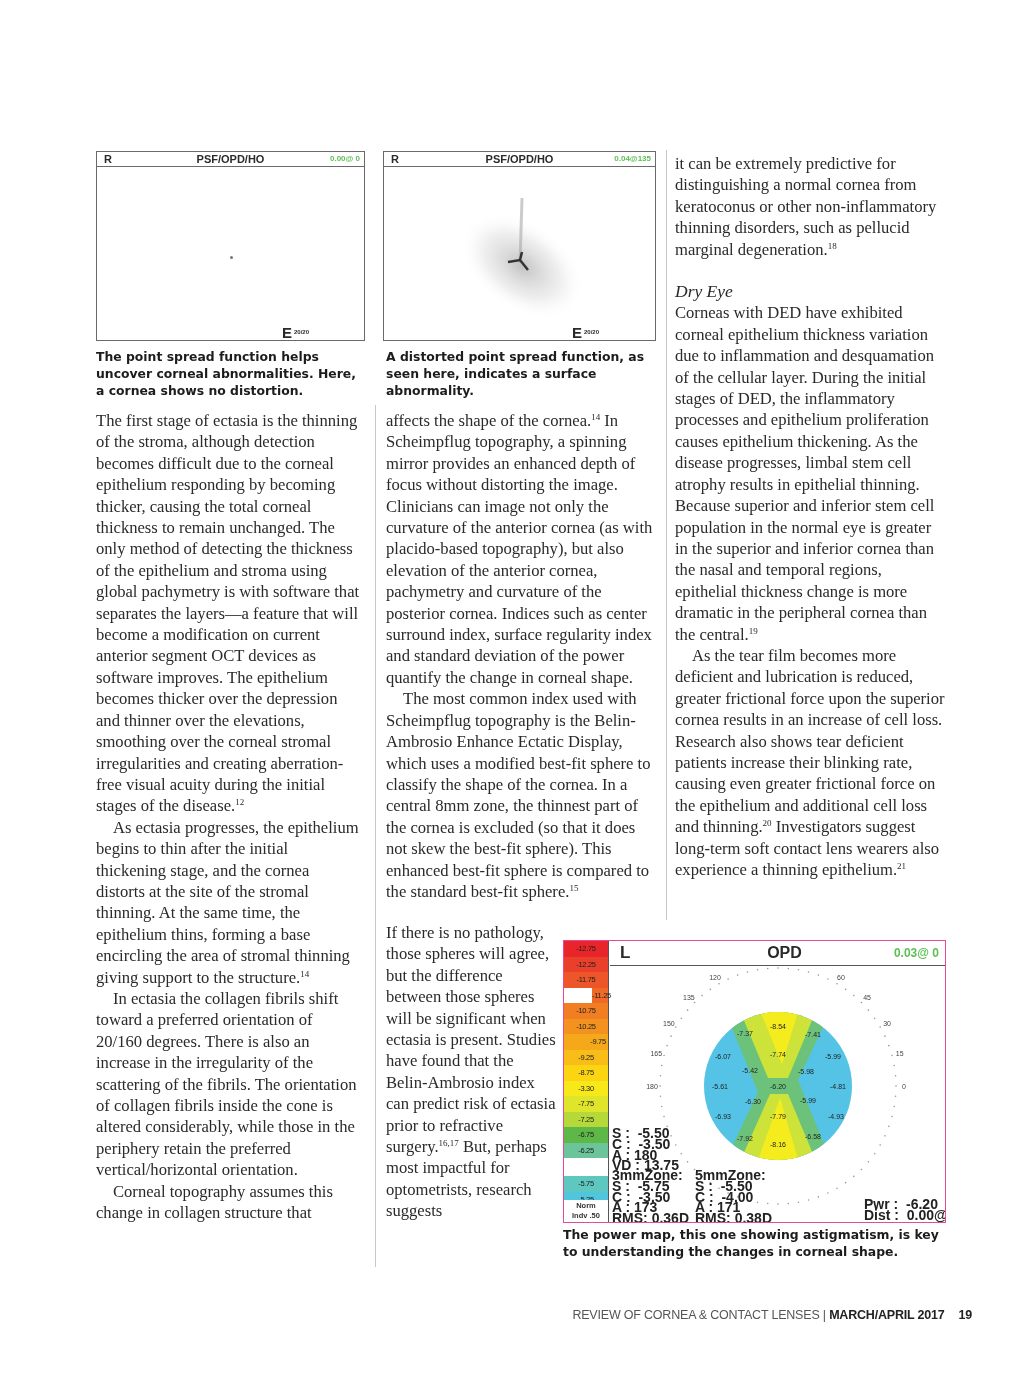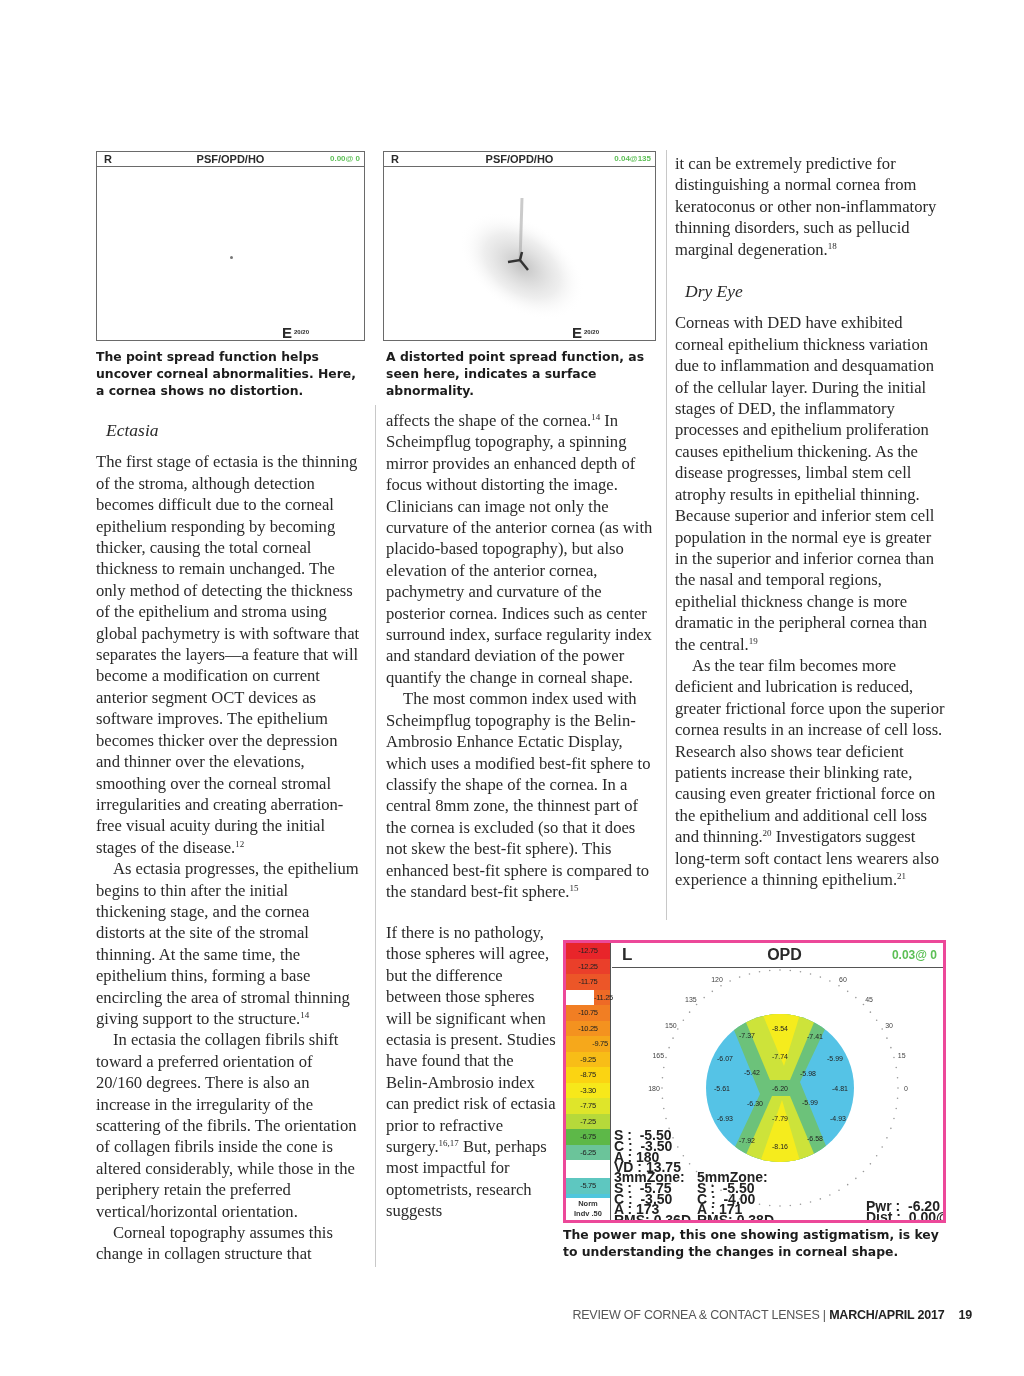--- a/index.html
+++ b/index.html
@@ -2,21 +2,21 @@
 <html><head>
 <meta charset="utf-8">
 <style>
   * { box-sizing: border-box; margin: 0; padding: 0; }
   html, body { width: 1024px; height: 1376px; background: #ffffff; overflow: hidden; }
   body { position: relative; font-family: "Liberation Serif", "DejaVu Serif", serif; color: #2a2a2a; }
 
   .col { position: absolute; font-size: 16.6px; line-height: 21.4px; }
   .col p { margin: 0; }
   .col p.indent { text-indent: 17px; }
-  .col h3 { font-style: italic; font-weight: normal; font-size: 17.5px; line-height: 21.4px; margin: 10px; }
+  .col h3 { font-style: italic; font-weight: normal; font-size: 17.5px; line-height: 21.4px; margin: 0; }
   sup { font-size: 9px; vertical-align: 6px; line-height: 0; }
 
   #col1 { left: 96px; top: 410px; width: 266px; }
   #col2 { left: 386px; top: 410px; width: 270px; }
   #col2b { left: 386px; top: 922px; width: 170px; }
   #col3 { left: 675px; top: 153px; width: 272px; }
 
   .vline { position: absolute; width: 1px; background: #c8c8c8; }
 
   .figure-box { position: absolute; border: 1px solid #6a6a6a; background: #fff; }
@@ -26,21 +26,21 @@
   .psf-header .title { position: absolute; left: 0; right: 0; top: 1px; text-align: center; }
   .psf-header .val { position: absolute; right: 4px; top: 2px; color: #5cbf55; font-size: 8px; padding-left: 29px; }
   .psf-e { position: absolute; font-family: "Liberation Sans", sans-serif; font-weight: bold; }
   .psf-e .big { font-size: 15px; }
   .psf-e .small { font-size: 6px; vertical-align: 4px; margin-left: 2px; }
 
   .caption { position: absolute; font-family: "DejaVu Sans", "Liberation Sans", sans-serif; font-weight: bold;
     font-size: 12.4px; line-height: 17px; color: #1c1c1c; }
 
   
-  #opd { position: absolute; left: 563px; top: 940px; width: 383px; height: 283px; border: 3px solid #ec4899; background: #fff; overflow: hidden; }
+  #opd { position: absolute; left: 563px; top: 940px; width: 383px; height: 283px; border: 1px solid #ec4899; background: #fff; overflow: hidden; }
   #scale { position: absolute; left: 0; top: 0; width: 45px; height: 283px; border-right: 1px solid #555; }
   .scale-cell { height: 15.5px; font-family: "Liberation Sans", sans-serif; font-size: 7.5px; color: #222; text-align: center; line-height: 15.5px; letter-spacing: -0.3px; }
   .scale-foot { position: absolute; left: 0; bottom: 0; width: 44px; height: 22px; background: #fff; font-family: "Liberation Sans", sans-serif; font-weight: bold; font-size: 7.5px; text-align: center; line-height: 10px; padding-top: 1px; color: #333; }
   #opd-head { position: absolute; left: 46px; top: 0; right: 0; height: 25px; border-bottom: 1px solid #555; font-family: "Liberation Sans", sans-serif; font-weight: bold; }
   #opd-head .eye { position: absolute; left: 10px; top: 2px; font-size: 17px; }
   #opd-head .title { position: absolute; left: 0; right: 0; top: 3px; text-align: center; font-size: 16px; padding-left: 14px; }
   #opd-head .val { position: absolute; right: 6px; top: 5px; font-size: 12px; color: #5cbf55; }
   #opd-svg { position: absolute; left: 46px; top: 26px; }
   .opd-stats { position: absolute; font-family: "Liberation Sans", sans-serif; font-weight: bold; font-size: 14px; line-height: 10.8px; color: #222; white-space: pre; }
 
@@ -85,21 +85,20 @@
   <div class="psf-e" style="left:188px; top:172px;">
     <span class="big">E</span><span class="small">20/20</span>
   </div>
 </div>
 <div class="caption" style="left:386px; top:348px; width:268px;">A distorted point spread function, as seen here, indicates a surface abnormality.</div>
 
 <div class="vline" style="left:375px; top:405px; height:862px;"></div>
 <div class="vline" style="left:666px; top:150px; height:770px;"></div>
 
 <div class="col" id="col1">
-  <h3>Ectasia</h3>
   <p><span>The first stage of ectasia is the thinning of the stroma, although detection becomes difficult due to the corneal epithelium responding by becoming thicker, causing the total corneal thickness to remain unchanged. The only method of detecting the thickness of the epithelium and stroma using global pachymetry is with software that separates the layers—a feature that will become a modification on current anterior segment OCT devices as software improves. The epithelium becomes thicker over the depression and thinner over the elevations, smoothing over the corneal stromal irregularities and creating aberration-free visual acuity during the initial stages of the disease.</span><sup>12</sup></p>
   <p class="indent"><span>As ectasia progresses, the epithelium begins to thin after the initial thickening stage, and the cornea distorts at the site of the stromal thinning. At the same time, the epithelium thins, forming a base encircling the area of stromal thinning giving support to the structure.</span><sup>14</sup></p>
   <p class="indent">In ectasia the collagen fibrils shift toward a preferred orientation of 20/160 degrees. There is also an increase in the irregularity of the scattering of the fibrils. The orientation of collagen fibrils inside the cone is altered considerably, while those in the periphery retain the preferred vertical/horizontal orientation.</p>
   <p class="indent">Corneal topography assumes this change in collagen structure that</p>
 </div>
 
 <div class="col" id="col2">
   <p><span>affects the shape of the cornea.</span><sup>14</sup><span> In Scheimpflug topography, a spinning mirror provides an enhanced depth of focus without distorting the image. Clinicians can image not only the curvature of the anterior cornea (as with placido-based topography), but also elevation of the anterior cornea, pachymetry and curvature of the posterior cornea. Indices such as center surround index, surface regularity index and standard deviation of the power quantify the change in corneal shape.</span></p>
   <p class="indent"><span>The most common index used with Scheimpflug topography is the Belin-Ambrosio Enhance Ectatic Display, which uses a modified best-fit sphere to classify the shape of the cornea. In a central 8mm zone, the thinnest part of the cornea is excluded (so that it does not skew the best-fit sphere). This enhanced best-fit sphere is compared to the standard best-fit sphere.</span><sup>15</sup></p>
 </div>

